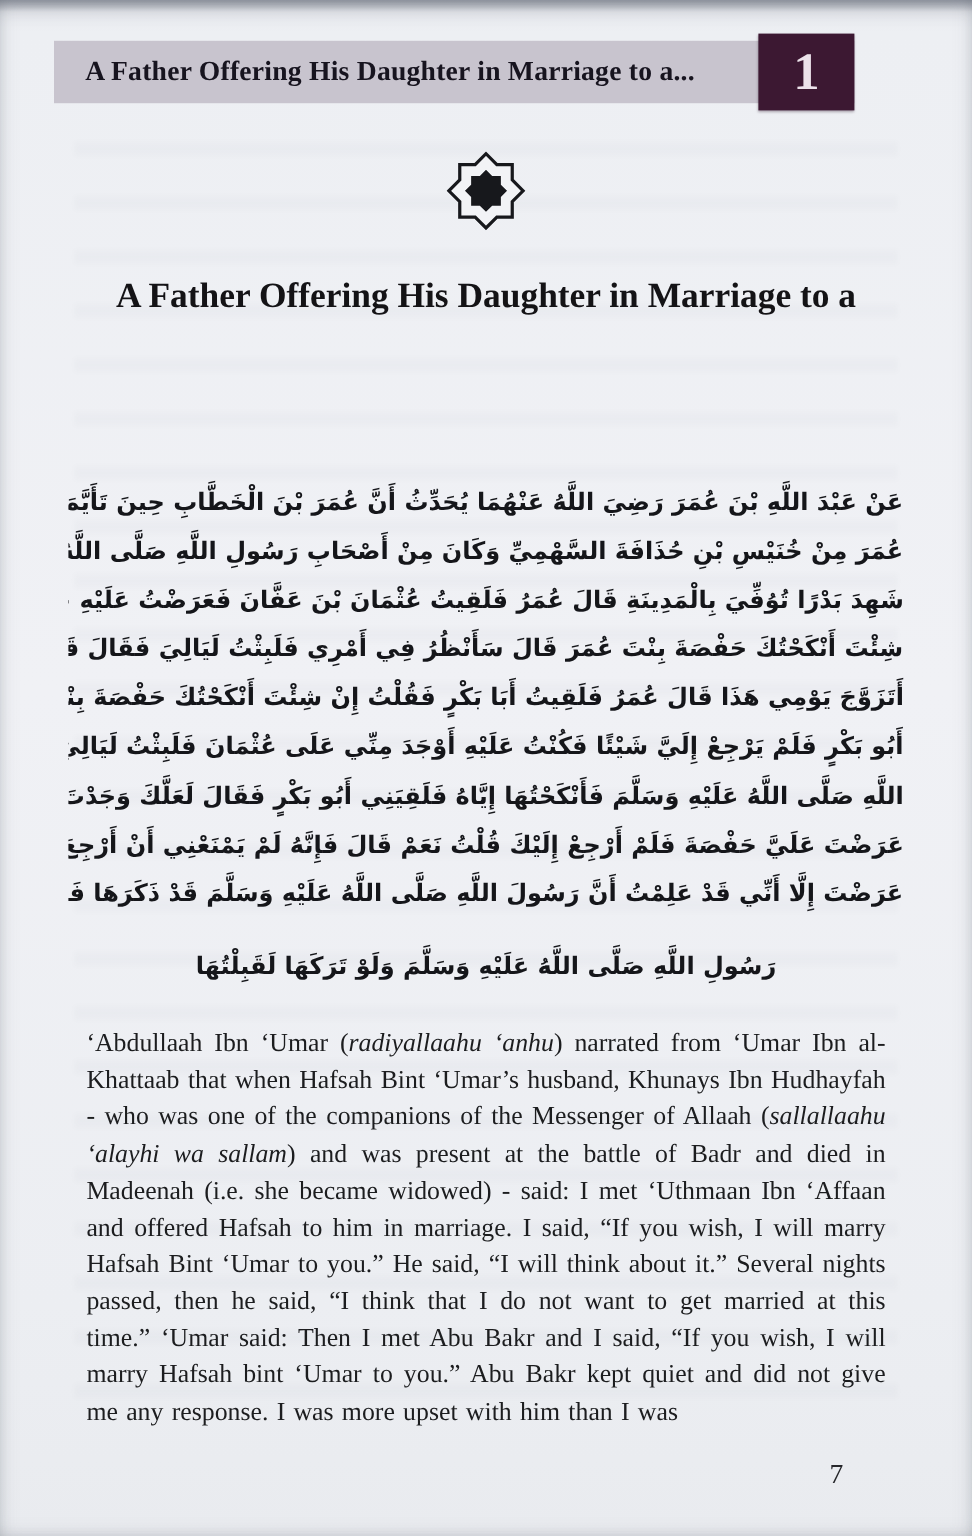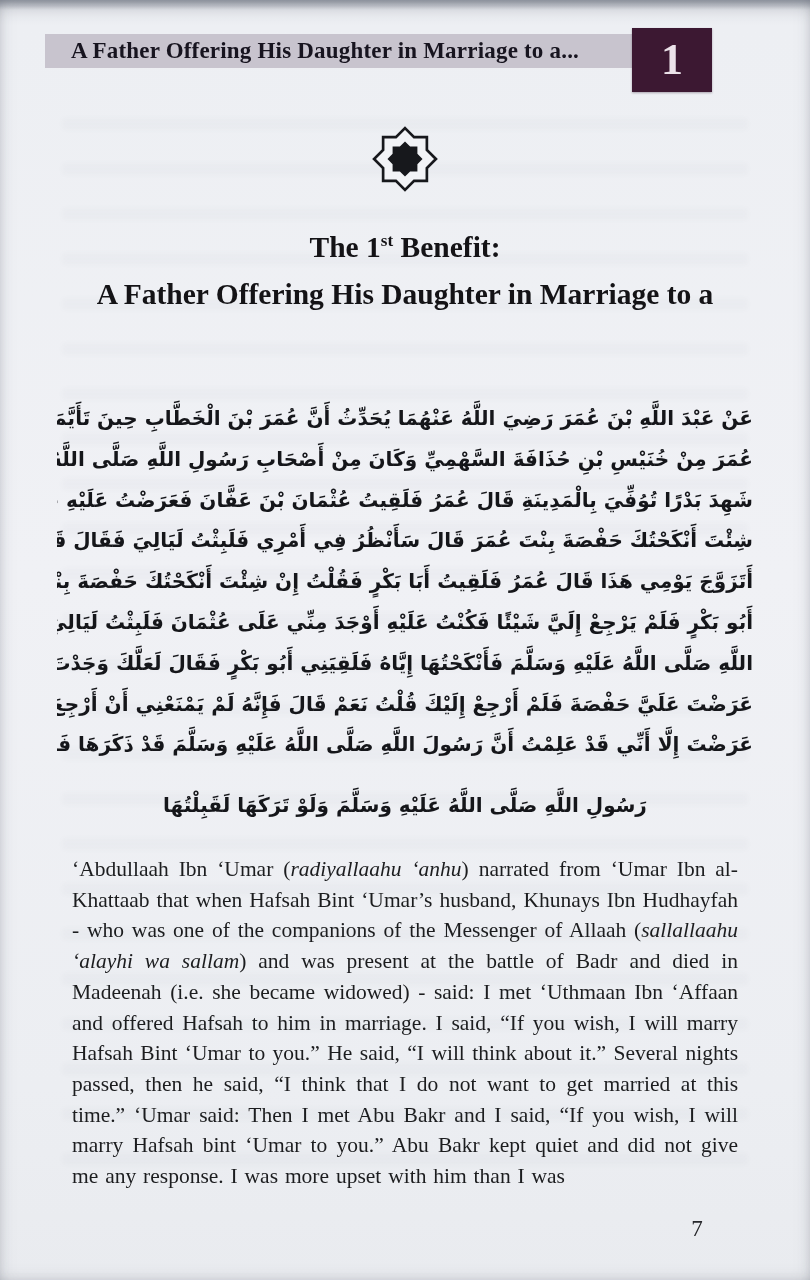--- a/index.html
+++ b/index.html
@@ -27,21 +27,21 @@
     background:linear-gradient(180deg,rgba(130,136,148,.55),rgba(130,136,148,0));
   }
   
   .ghost{
     position:absolute;left:62px;right:62px;top:118px;height:1062px;z-index:0;
     background:repeating-linear-gradient(180deg,
       rgba(104,112,128,.5) 0px,rgba(104,112,128,.5) 12px,
       rgba(104,112,128,0) 12px,rgba(104,112,128,0) 45px);
     opacity:.06;filter:blur(2px);
   }
-  .running-header{position:absolute;left:45px;top:34px;width:667px;height:34px;z-index:2;
+  .running-header{position:absolute;left:45px;top:34px;width:667px;height:52px;z-index:2;
     background:var(--bar-bg);
     display:flex;align-items:center;
   }
   .running-header .rh-text{
     padding-left:26px;font-size:23px;font-weight:bold;color:#17141f;letter-spacing:.2px;
   }
   .chapter-badge{
     position:absolute;left:632px;top:28px;width:80px;height:64px;z-index:3;
     background:var(--badge-bg);
     display:flex;align-items:center;justify-content:center;
@@ -96,21 +96,20 @@
   </div>
 
   <div class="ornament">
     <svg class="star-svg" width="66" height="66" viewBox="0 0 64 64" aria-hidden="true">
       <polygon class="outline" points="62,32 53.21,23.21 53.21,10.79 40.79,10.79 32,2 23.21,10.79 10.79,10.79 10.79,23.21 2,32 10.79,40.79 10.79,53.21 23.21,53.21 32,62 40.79,53.21 53.21,53.21 53.21,40.79"></polygon>
       <polygon class="fill" points="49,32 44.02,27.02 44.02,19.98 36.98,19.98 32,15 27.02,19.98 19.98,19.98 19.98,27.02 15,32 19.98,36.98 19.98,44.02 27.02,44.02 32,49 36.98,44.02 44.02,44.02 44.02,36.98"></polygon>
     </svg>
   </div>
 
   <h1 class="section-title">
-    <span class="tline"><span>The 1</span><sup>st</sup><span> Benefit:</span></span>
     <span class="tline">A Father Offering His Daughter in Marriage to a</span>
   </h1>
 
   <div class="arabic" lang="ar" dir="rtl">
     <div class="aline">عَنْ عَبْدَ اللَّهِ بْنَ عُمَرَ رَضِيَ اللَّهُ عَنْهُمَا يُحَدِّثُ أَنَّ عُمَرَ بْنَ الْخَطَّابِ حِينَ تَأَيَّمَتْ حَفْصَةُ بِنْتُ</div>
     <div class="aline">عُمَرَ مِنْ خُنَيْسِ بْنِ حُذَافَةَ السَّهْمِيِّ وَكَانَ مِنْ أَصْحَابِ رَسُولِ اللَّهِ صَلَّى اللَّهُ عَلَيْهِ وَسَلَّمَ قَدْ</div>
     <div class="aline">شَهِدَ بَدْرًا تُوُفِّيَ بِالْمَدِينَةِ قَالَ عُمَرُ فَلَقِيتُ عُثْمَانَ بْنَ عَفَّانَ فَعَرَضْتُ عَلَيْهِ حَفْصَةَ فَقُلْتُ إِنْ</div>
     <div class="aline">شِئْتَ أَنْكَحْتُكَ حَفْصَةَ بِنْتَ عُمَرَ قَالَ سَأَنْظُرُ فِي أَمْرِي فَلَبِثْتُ لَيَالِيَ فَقَالَ قَدْ بَدَا لِي أَنْ لَا</div>
     <div class="aline">أَتَزَوَّجَ يَوْمِي هَذَا قَالَ عُمَرُ فَلَقِيتُ أَبَا بَكْرٍ فَقُلْتُ إِنْ شِئْتَ أَنْكَحْتُكَ حَفْصَةَ بِنْتَ عُمَرَ فَصَمَتَ</div>
     <div class="aline">أَبُو بَكْرٍ فَلَمْ يَرْجِعْ إِلَيَّ شَيْئًا فَكُنْتُ عَلَيْهِ أَوْجَدَ مِنِّي عَلَى عُثْمَانَ فَلَبِثْتُ لَيَالِيَ ثُمَّ خَطَبَهَا رَسُولُ</div>

